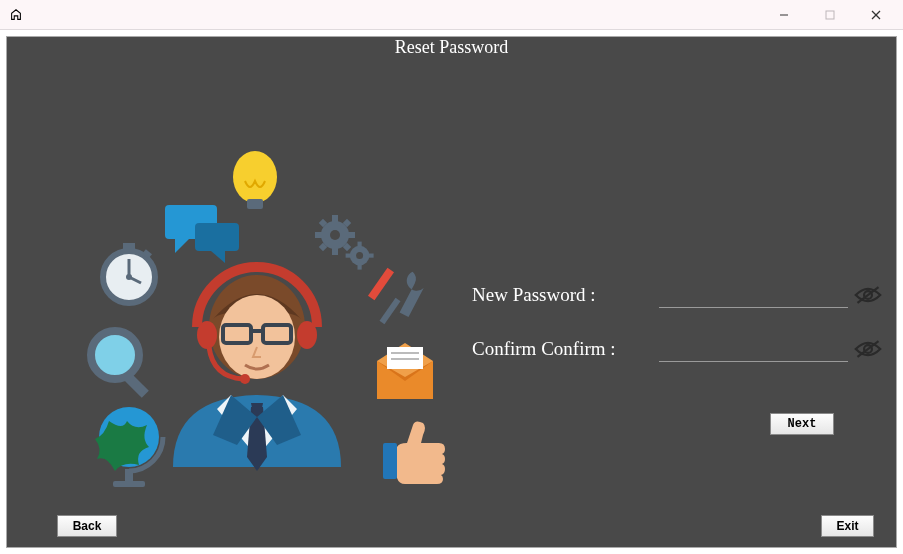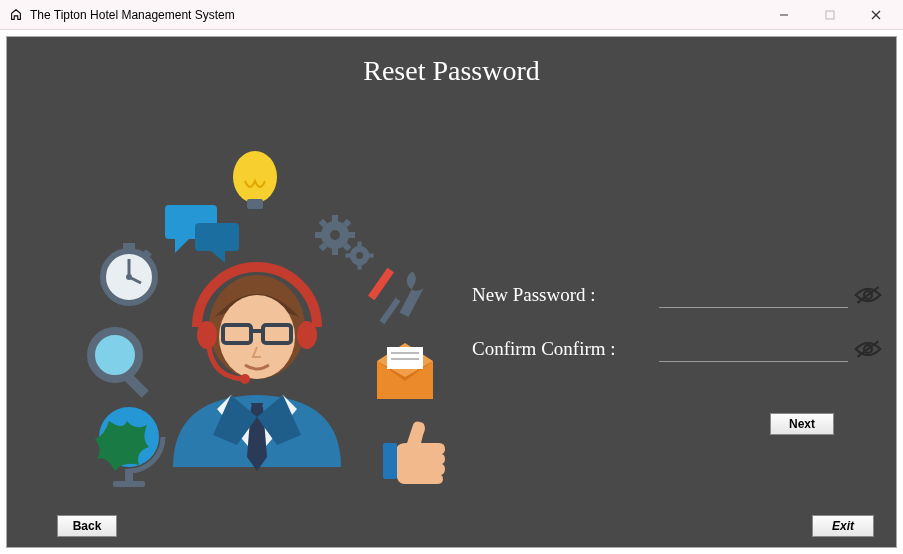--- a/index.html
+++ b/index.html
@@ -41,23 +41,22 @@
   }
   .panel {
     position: relative;
     width: 100%; height: 100%;
     background: #494949;
     border: 1px solid #aaa;
   }
   .page-title {
     color: #fff;
     text-align: center;
-    font-size: 28px;
+    font-size: 18px;
     font-family: Georgia, 'Times New Roman', serif;
-    padding-top: 18px;
   }
   .illustration {
     position: absolute;
     left: 40px; top: 90px;
     width: 420px; height: 370px;
   }
   .form-area {
     position: absolute;
     left: 465px; top: 245px;
     width: 410px;
@@ -93,34 +92,33 @@
   .btn {
     position: absolute;
     background: linear-gradient(#fdfdfd, #e6e6e6);
     border: 1px solid #8a8a8a;
     font-size: 12px;
     font-weight: bold;
     padding: 3px 0;
     cursor: pointer;
     font-family: "Segoe UI", Tahoma, sans-serif;
   }
-  .btn-next { left: 763px; top: 376px; width: 64px; }
+  .btn-next { left: 763px; top: 376px; width: 64px; font-family: Liberation Mono, monospace; }
   .btn-back { left: 26px; bottom: 10px; width: 60px; margin-left: 24px; }
-  .btn-exit { right: 22px; bottom: 10px; width: 62px; font-style: italic; }
+  .btn-exit { right: 22px; bottom: 10px; width: 53px; }
 </style>
 </head>
 <body>
 
 <div class="titlebar">
   <span class="app-icon">
     <svg viewBox="0 0 16 16" width="14" height="14">
         <path d="M3 13 V6 L8 2 L13 6 V13 H10 V9 H6 V13 Z" fill="none" stroke="#000" stroke-width="1.2"></path>
       </svg>
   </span>
-  <span class="title">The Tipton Hotel Management System</span>
   <span class="spacer"></span>
   <div class="win-btn">
     <svg width="10" height="10" viewBox="0 0 10 10">
         <line x1="1" y1="5" x2="9" y2="5" stroke="#333" stroke-width="1"></line>
       </svg>
   </div>
   <div class="win-btn disabled">
     <svg width="10" height="10" viewBox="0 0 10 10">
         <rect x="1" y="1" width="8" height="8" fill="none" stroke="#bdb6b9" stroke-width="1"></rect>
       </svg>

